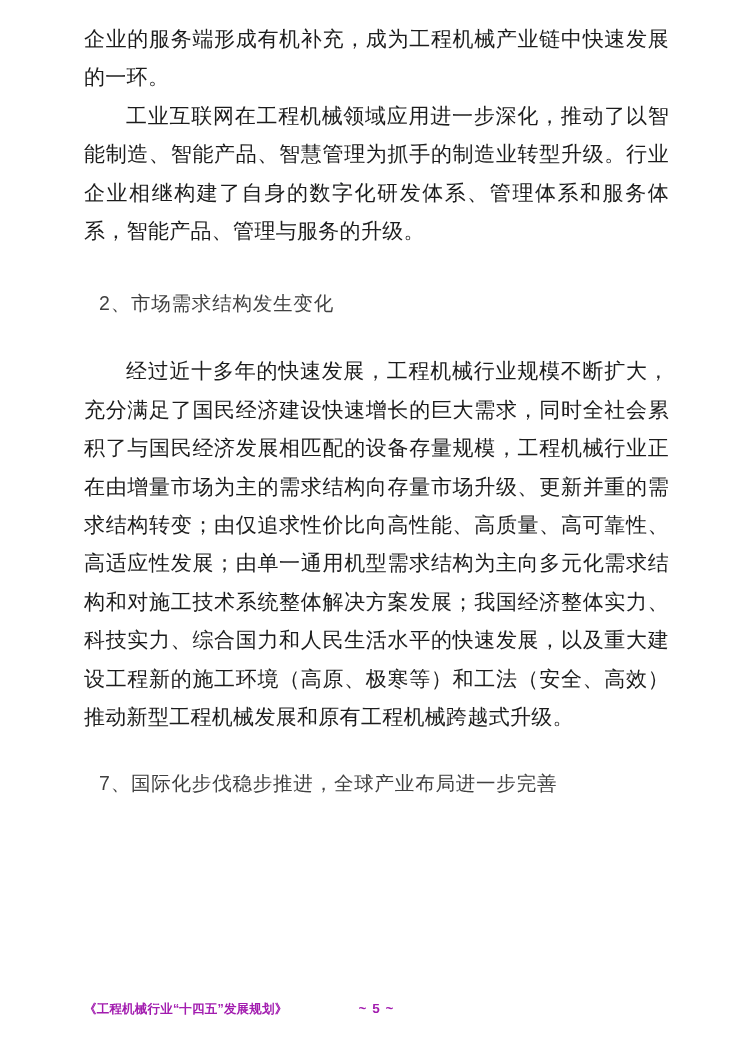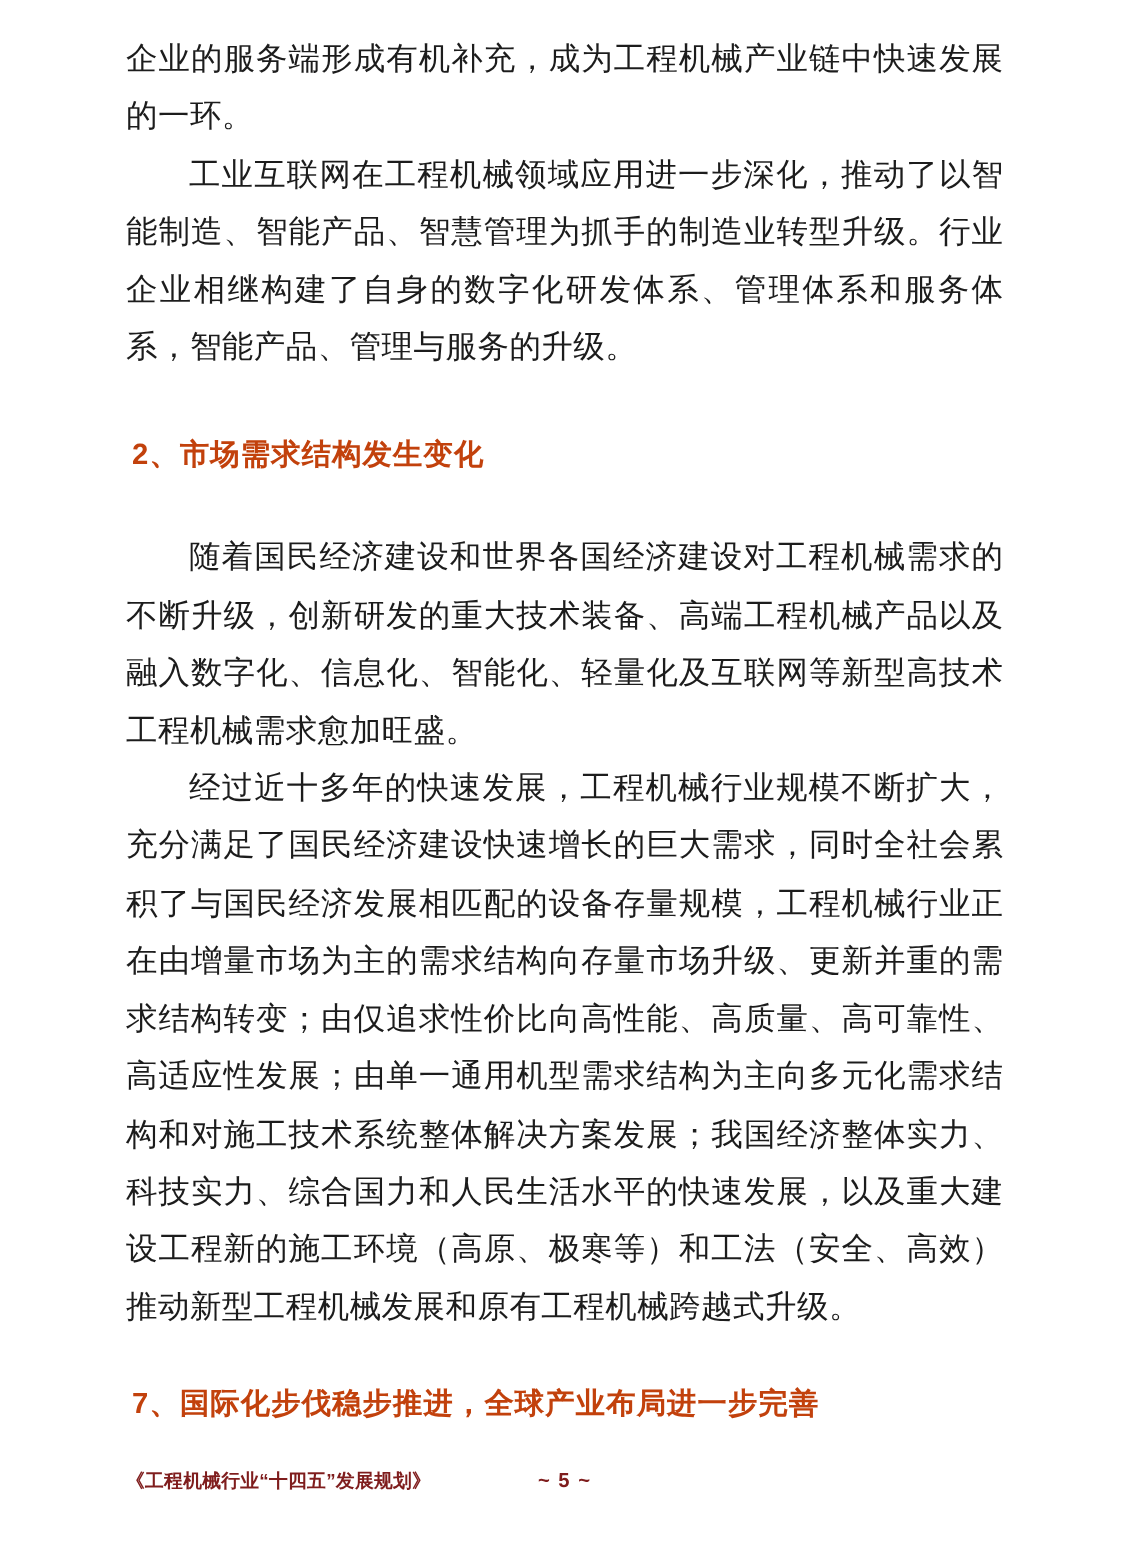--- a/index.html
+++ b/index.html
@@ -29,44 +29,44 @@
     text-justify: inter-ideograph;
     letter-spacing: 0.3px;
     margin: 0;
     word-break: break-all;
   }
   .para.indent {
     text-indent: 2em;
   }
   .heading {
     font-family: "Liberation Sans", "DejaVu Sans", sans-serif;
-    font-weight: bold;
-    color: #c2410c;
+    font-weight: normal;
+    color: #404040;
     font-size: 19.5px;
     line-height: 26px;
     letter-spacing: 0.8px;
-    margin: 4px;
+    margin: 15px;
   }
   .heading.h2 {
     margin-top: 40px;
     margin-bottom: 36px;
   }
   .heading.h3 {
     margin-top: 33px;
   }
   .footer {
     position: absolute;
     left: 84px;
     right: 81px;
-    top: 976px;
+    top: 998px;
     height: 24px;
     font-family: "Liberation Sans", "DejaVu Sans", sans-serif;
     font-weight: bold;
     font-size: 12.5px;
-    color: #7f1d1d;
+    color: #a21caf;
   }
   .footer .doc-title {
     position: absolute;
     left: 0;
     top: 3px;
     letter-spacing: 0.2px;
   }
   .footer .page-num {
     position: absolute;
     left: 0;
@@ -82,21 +82,20 @@
 
 <div class="page">
 
   <div class="content">
     <p class="para">企业的服务端形成有机补充，成为工程机械产业链中快速发展的一环。</p>
 
     <p class="para indent">工业互联网在工程机械领域应用进一步深化，推动了以智能制造、智能产品、智慧管理为抓手的制造业转型升级。行业企业相继构建了自身的数字化研发体系、管理体系和服务体系，智能产品、管理与服务的升级。</p>
 
     <h2 class="heading h2">2、市场需求结构发生变化</h2>
 
-    <p class="para indent">随着国民经济建设和世界各国经济建设对工程机械需求的不断升级，创新研发的重大技术装备、高端工程机械产品以及融入数字化、信息化、智能化、轻量化及互联网等新型高技术工程机械需求愈加旺盛。</p>
 
     <p class="para indent">经过近十多年的快速发展，工程机械行业规模不断扩大，充分满足了国民经济建设快速增长的巨大需求，同时全社会累积了与国民经济发展相匹配的设备存量规模，工程机械行业正在由增量市场为主的需求结构向存量市场升级、更新并重的需求结构转变；由仅追求性价比向高性能、高质量、高可靠性、高适应性发展；由单一通用机型需求结构为主向多元化需求结构和对施工技术系统整体解决方案发展；我国经济整体实力、科技实力、综合国力和人民生活水平的快速发展，以及重大建设工程新的施工环境（高原、极寒等）和工法（安全、高效）推动新型工程机械发展和原有工程机械跨越式升级。</p>
 
     <h2 class="heading h3">7、国际化步伐稳步推进，全球产业布局进一步完善</h2>
   </div>
 
   <div class="footer">
     <span class="doc-title">《工程机械行业“十四五”发展规划》</span>
     <span class="page-num">~ 5 ~</span>
   </div>

